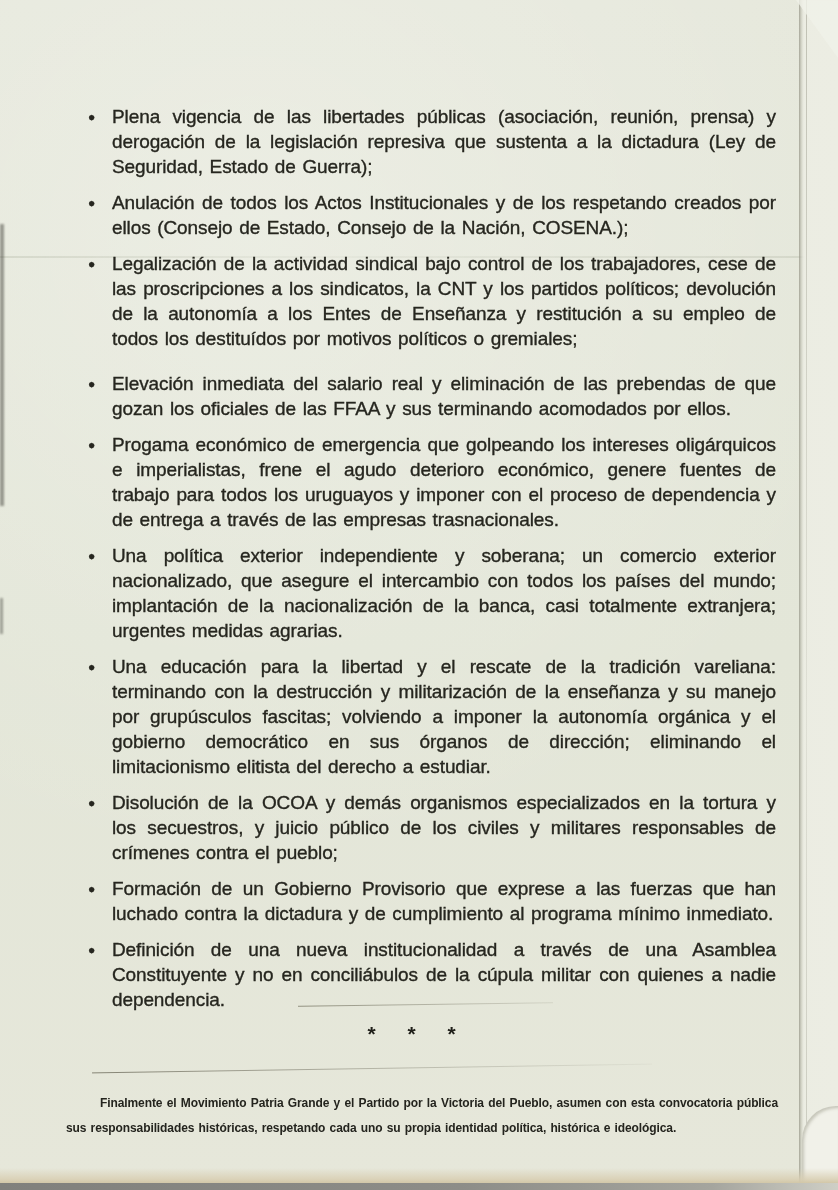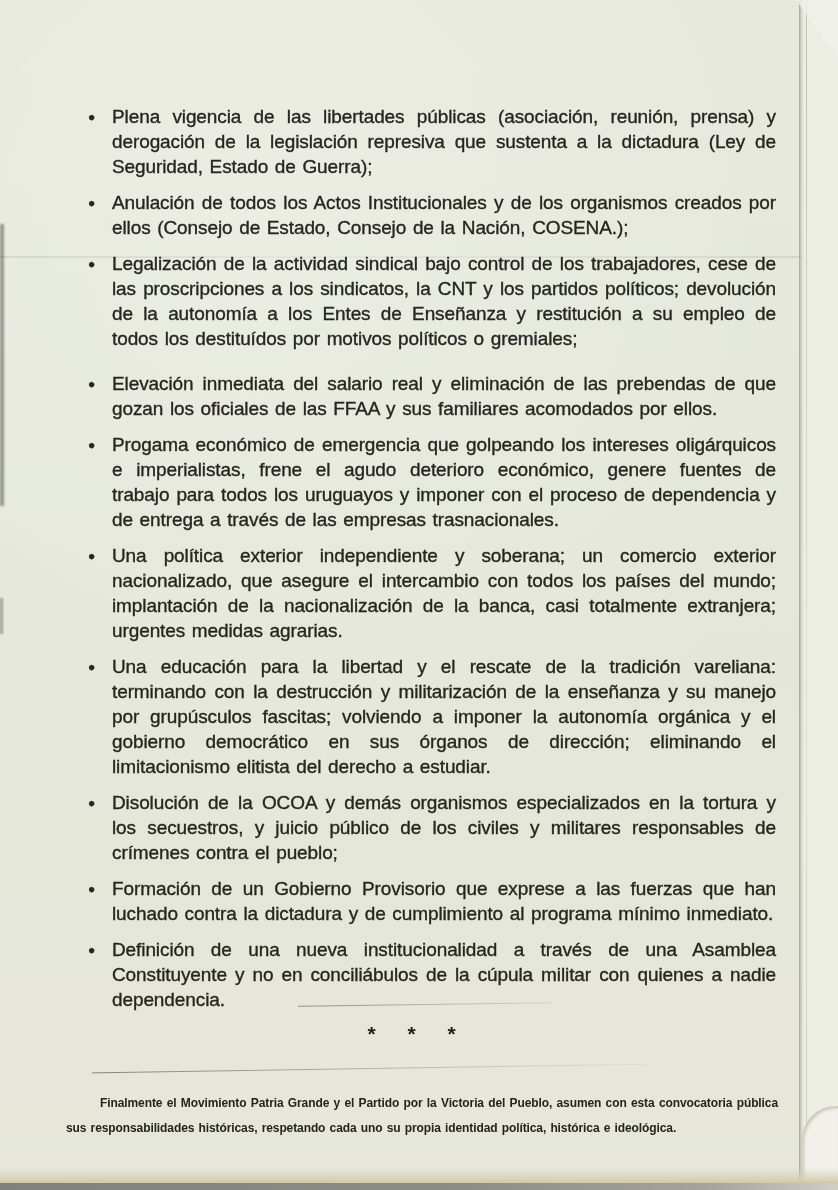--- a/index.html
+++ b/index.html
@@ -108,29 +108,29 @@
   <div class="pencil-a"></div>
   <div class="pencil-b"></div>
 
   <ul class="demands">
     <li>
       <span class="dot">●</span>
       <span class="txt">Plena vigencia de las libertades públicas (asociación, reunión, prensa) y derogación de la legislación represiva que sustenta a la dictadura (Ley de Seguridad, Estado de Guerra);</span>
     </li>
     <li>
       <span class="dot">●</span>
-      <span class="txt">Anulación de todos los Actos Institucionales y de los organismos creados por ellos (Consejo de Estado, Consejo de la Nación, COSENA.);</span>
+      <span class="txt">Anulación de todos los Actos Institucionales y de los respetando creados por ellos (Consejo de Estado, Consejo de la Nación, COSENA.);</span>
     </li>
     <li style="margin-bottom:20px;">
       <span class="dot">●</span>
       <span class="txt">Legalización de la actividad sindical bajo control de los trabajadores, cese de las proscripciones a los sindicatos, la CNT y los partidos políticos; devolución de la autonomía a los Entes de Enseñanza y restitución a su empleo de todos los destituídos por motivos políticos o gremiales;</span>
     </li>
     <li>
       <span class="dot">●</span>
-      <span class="txt">Elevación inmediata del salario real y eliminación de las prebendas de que gozan los oficiales de las FFAA y sus familiares acomodados por ellos.</span>
+      <span class="txt">Elevación inmediata del salario real y eliminación de las prebendas de que gozan los oficiales de las FFAA y sus terminando acomodados por ellos.</span>
     </li>
     <li>
       <span class="dot">●</span>
       <span class="txt">Progama económico de emergencia que golpeando los intereses oligárquicos e imperialistas, frene el agudo deterioro económico, genere fuentes de trabajo para todos los uruguayos y imponer con el proceso de dependencia y de entrega a través de las empresas trasnacionales.</span>
     </li>
     <li>
       <span class="dot">●</span>
       <span class="txt">Una política exterior independiente y soberana; un comercio exterior nacionalizado, que asegure el intercambio con todos los países del mundo; implantación de la nacionalización de la banca, casi totalmente extranjera; urgentes medidas agrarias.</span>
     </li>
     <li>

